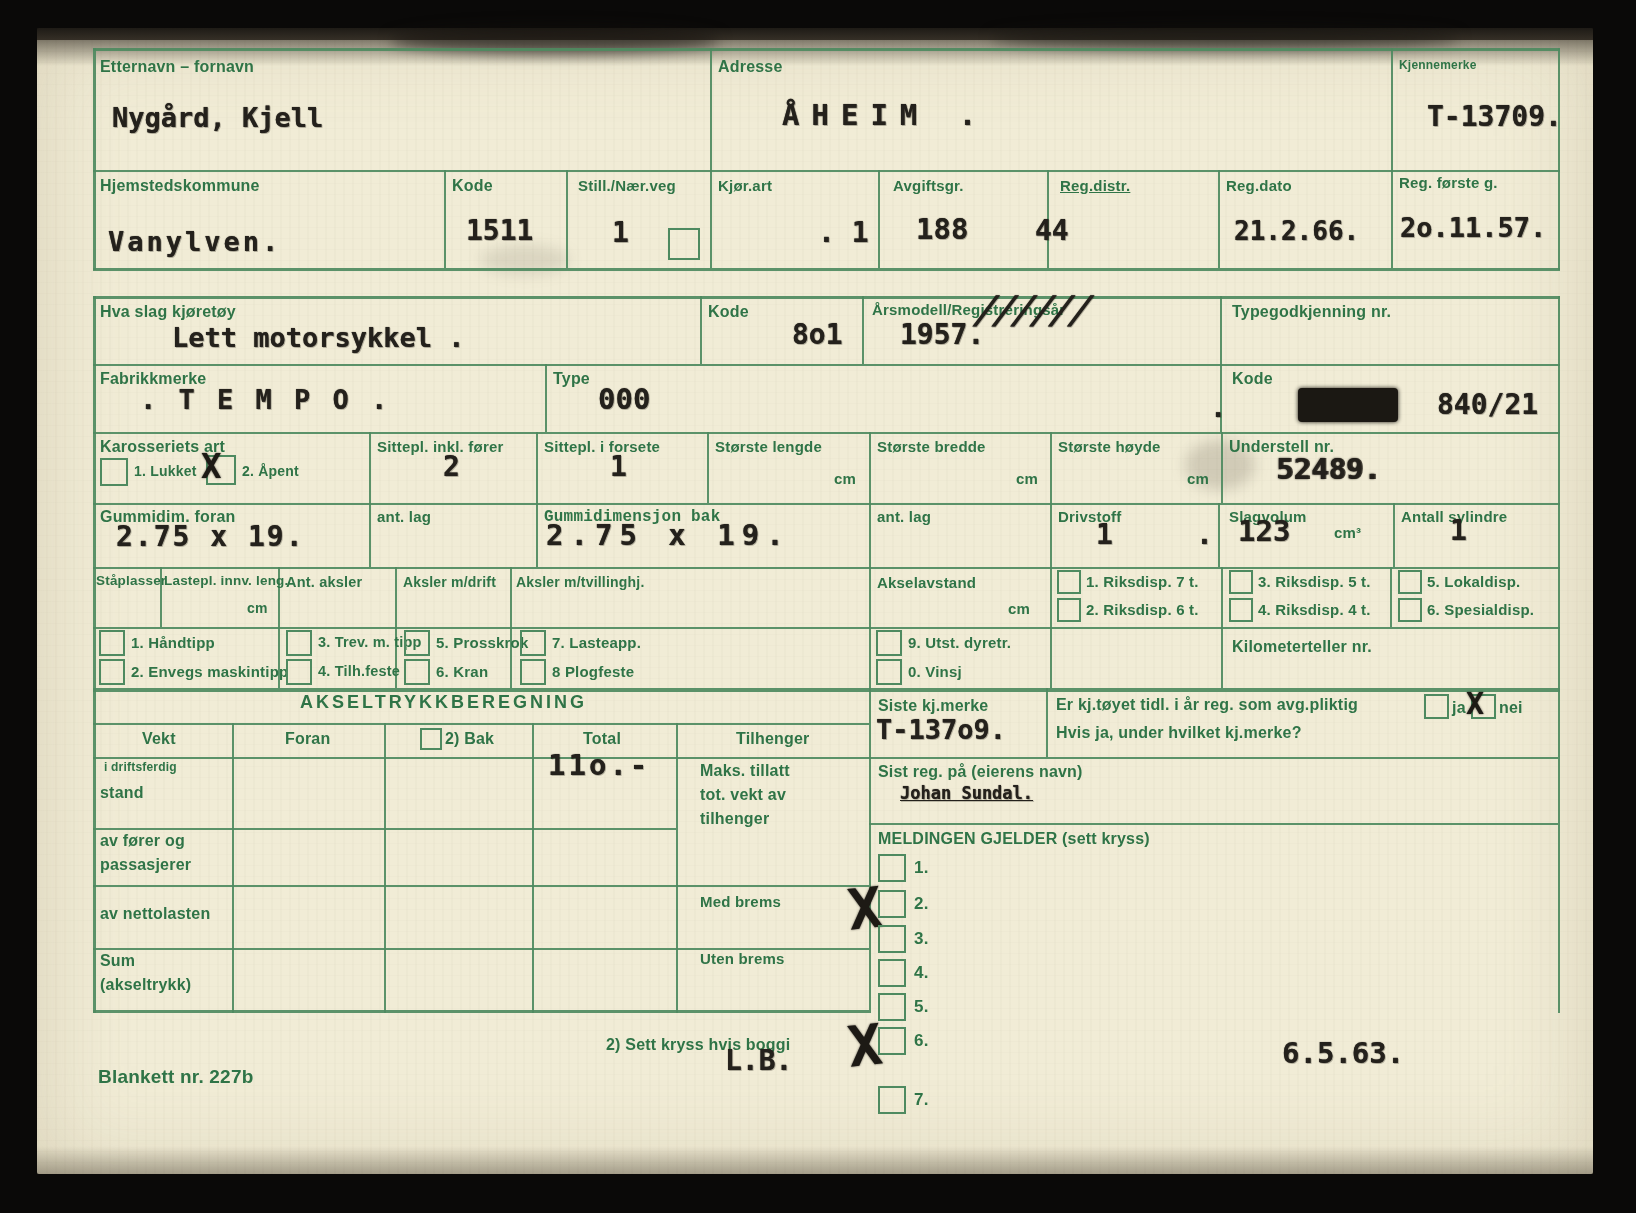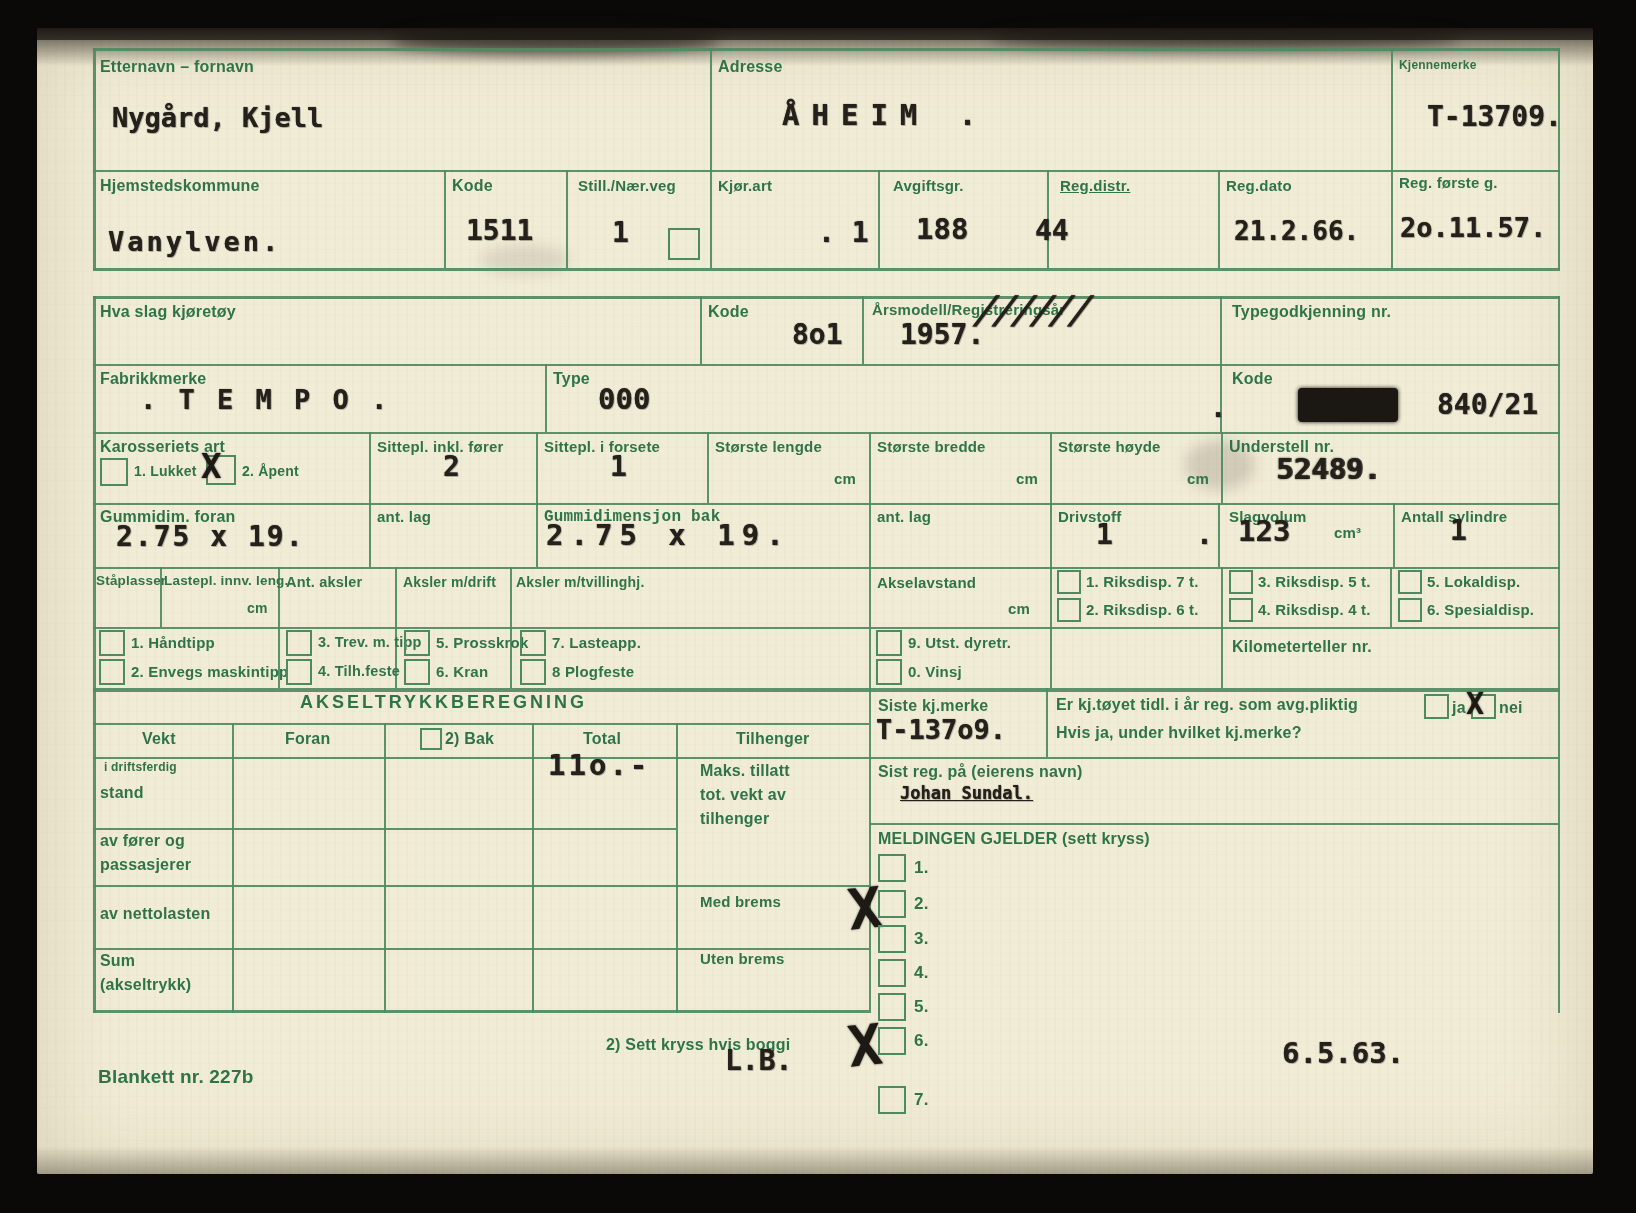--- a/index.html
+++ b/index.html
@@ -142,20 +142,21 @@
   <div class="hl" style="left:93px;top:1010px;width:776px;height:3px;"></div>
   <div class="hl" style="left:869px;top:823px;width:689px;"></div>
   <div class="vl" style="left:232px;top:723px;height:290px;"></div>
   <div class="vl" style="left:384px;top:723px;height:290px;"></div>
   <div class="vl" style="left:532px;top:723px;height:290px;"></div>
   <div class="vl" style="left:676px;top:723px;height:290px;"></div>
   <div class="vl" style="left:869px;top:688px;height:325px;"></div>
   <div class="vl" style="left:1046px;top:688px;height:69px;"></div>
 
   <div class="lbl" style="left:100px;top:303px;font-size:16px;">Hva slag kjøretøy</div>
+  <div class="typed" style="left:172px;top:322px;">Lett motorsykkel .</div>
   <div class="lbl" style="left:708px;top:303px;font-size:16px;">Kode</div>
   <div class="typed" style="left:792px;top:318px;font-size:28px;">8o1</div>
   <div class="lbl" style="left:872px;top:301px;font-size:15px;">Årsmodell/Registreringsår</div>
   <div class="typed" style="left:900px;top:318px;font-size:28px;">1957.</div>
   <div class="typed" style="left:975px;top:288px;font-size:38px;letter-spacing:-4px;transform:skewX(-16deg);">//////</div>
   <div class="lbl" style="left:1232px;top:303px;font-size:16px;">Typegodkjenning nr.</div>
 
   <div class="lbl" style="left:100px;top:370px;font-size:16px;">Fabrikkmerke</div>
   <div class="typed" style="left:140px;top:384px;letter-spacing:3px;">. T E M P O .</div>
   <div class="lbl" style="left:553px;top:370px;font-size:16px;">Type</div>

